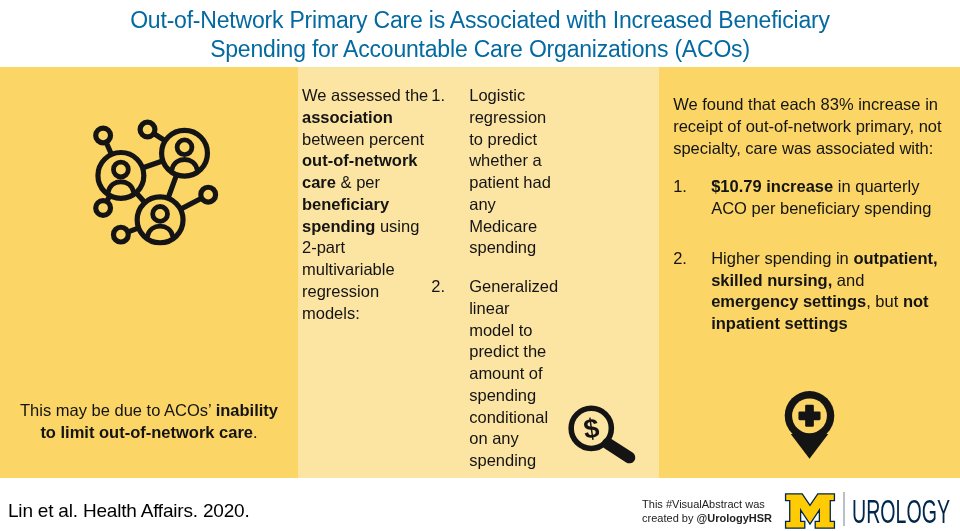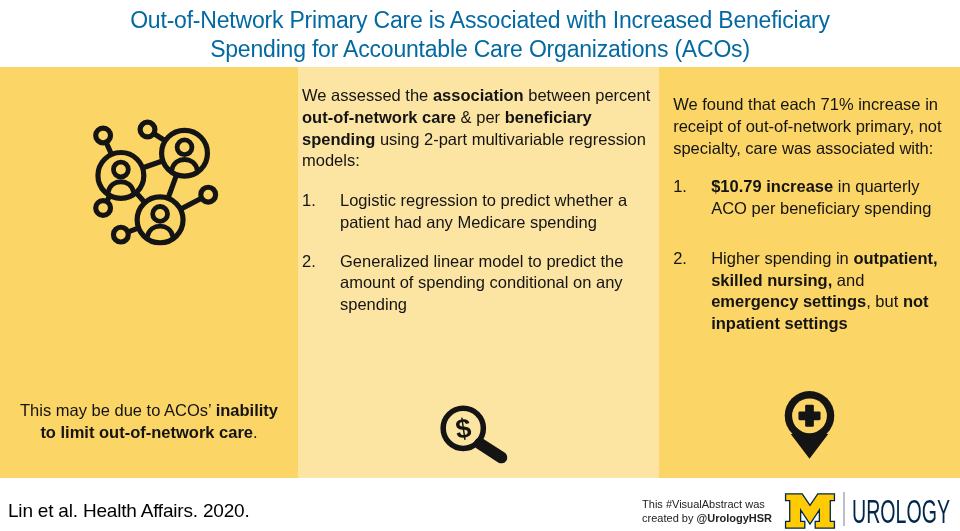--- a/index.html
+++ b/index.html
@@ -11,21 +11,21 @@
     position:relative; width:960px; height:531px; background:#fff; overflow:hidden;
     font-family:"Liberation Sans", sans-serif; color:var(--ink);
   }
   
   .header{height:67px; display:flex; flex-direction:column; justify-content:center; align-items:center; padding-top:2px;}
   .title-line{font-size:23px; line-height:29px; letter-spacing:-0.2px; color:#0369a1; text-align:center; font-weight:400;}
   
   .columns{display:flex; height:411px;}
   .col{height:100%; font-size:16.5px; line-height:1.32;}
   .col-1{width:317px; background:var(--gold); display:flex; flex-direction:column; align-items:center; justify-content:space-between; text-align:center; padding:40px 14px 34px;}
-  .col-2{width:386px; background:var(--light-gold); display:flex; flex-direction:column; padding:18px 4px 6px;}
+  .col-2{width:386px; background:var(--light-gold); display:flex; flex-direction:row; padding:18px 4px 6px;}
   .col-3{width:320px; background:var(--gold); display:flex; flex-direction:column; padding:27px 14px 8px;}
   .col-1 .panel-text{max-width:278px;}
   .col-2 .intro{margin-bottom:18px;}
   .col-3 .intro{margin-bottom:17px;}
   .olist{display:flex; flex-direction:column;}
   .oli{display:flex;}
   .oli .num{width:38px; flex-shrink:0;}
   .oli .litext{flex:1;}
   .col-2 .oli + .oli{margin-top:17px;}
   .col-3 .oli + .oli{margin-top:28px;}
@@ -107,21 +107,21 @@
       <div class="icon-wrap">
         <svg width="97" height="67" viewBox="0 0 140 96">
           <circle cx="48" cy="42" r="29" class="stroke-ink" stroke-width="8"></circle>
           <line x1="72" y1="64" x2="103" y2="84" stroke="#141414" stroke-width="17" stroke-linecap="round"></line>
           <text x="48" y="56" text-anchor="middle" font-size="40" font-weight="bold" class="fill-ink" font-family="Liberation Sans, sans-serif" transform="rotate(-8 48 42)">$</text>
         </svg>
       </div>
     </section>
 
     <section class="col col-3">
-      <p class="intro"><span>We found that each 71% increase in receipt of out-of-network primary, not specialty, care was associated with:</span></p>
+      <p class="intro"><span>We found that each 83% increase in receipt of out-of-network primary, not specialty, care was associated with:</span></p>
       <div class="olist">
         <div class="oli">
           <span class="num">1.</span>
           <span class="litext"><span class="b">$10.79 increase</span><span> in quarterly ACO per beneficiary spending</span></span>
         </div>
         <div class="oli">
           <span class="num">2.</span>
           <span class="litext"><span>Higher spending in </span><span class="b">outpatient, skilled nursing,</span><span> and </span><span class="b">emergency settings</span><span>, but </span><span class="b">not inpatient settings</span></span>
         </div>
       </div>

